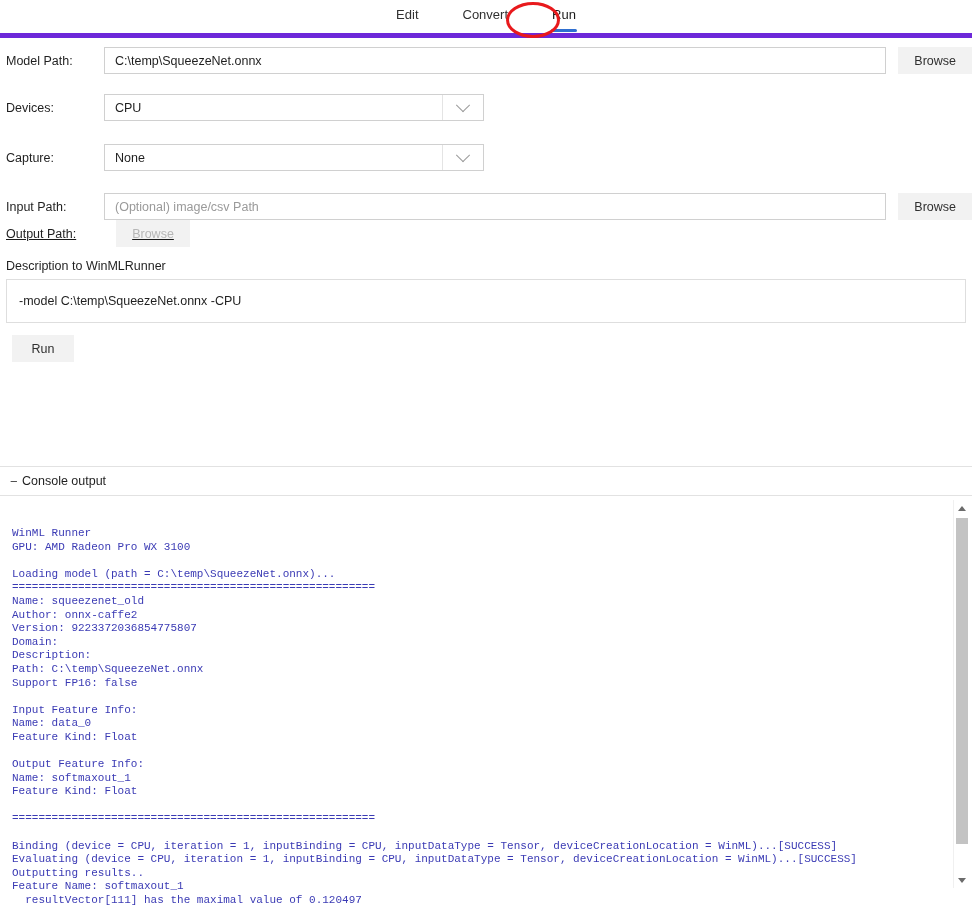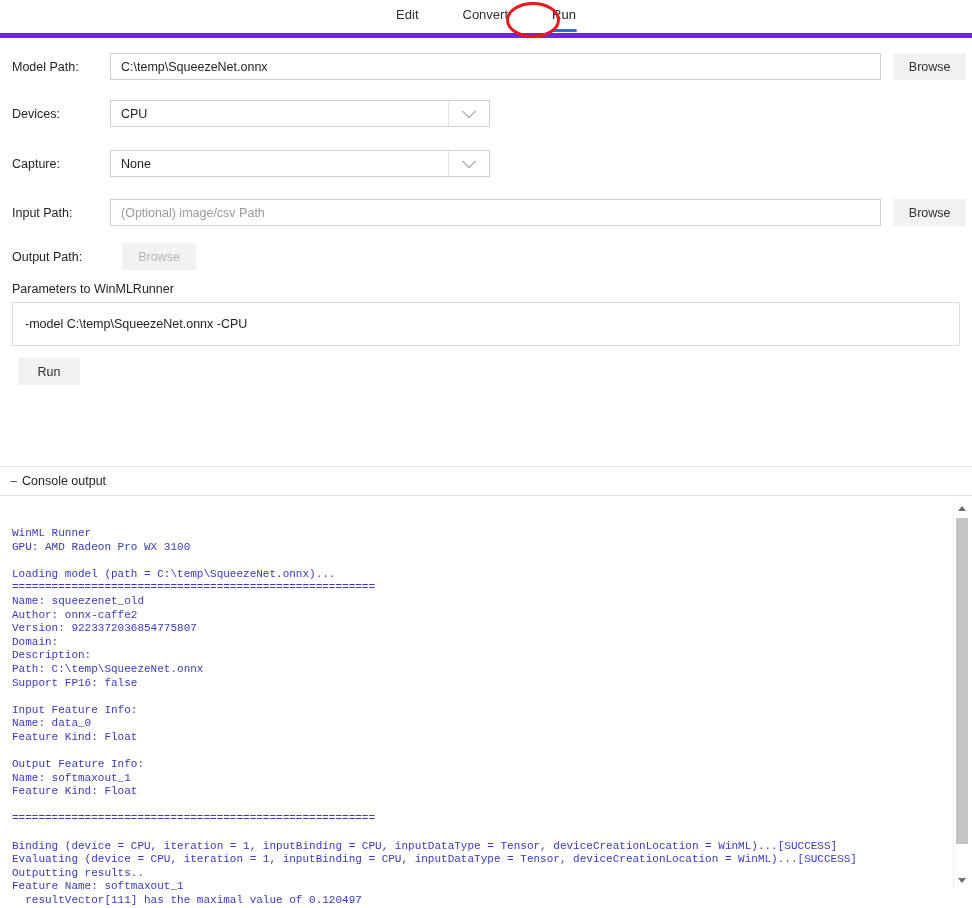--- a/index.html
+++ b/index.html
@@ -55,21 +55,21 @@
     height: 36px;
     border: 3px solid #e8191c;
     border-radius: 50%;
     pointer-events: none;
     box-sizing: border-box;
   }
 
   
   .form {
     position: relative;
-    padding: 6px;
+    padding: 0;
   }
   .row {
     display: flex;
     align-items: center;
     padding-left: 4px;
   }
   .lbl {
     width: 100px;
     flex: 0 0 100px;
     font-size: 12.5px;
@@ -282,27 +282,27 @@
         </span>
     </div>
   </div>
 
   <div class="row" style="margin-top:22px;">
     <div class="lbl">Input Path:</div>
     <div class="field wide placeholder">(Optional) image/csv Path</div>
     <div class="browse">Browse</div>
   </div>
 
-  <div class="row" style="margin-top:17px;">
+  <div class="row" style="text-decoration:underline;">
     <div class="lbl">Output Path:</div>
     <div class="browse disabled">Browse</div>
   </div>
 
   <div style="margin-top:12px;">
-    <div class="params-label">Parameters to WinMLRunner</div>
+    <div class="params-label">Description to WinMLRunner</div>
     <div class="params-box">-model C:\temp\SqueezeNet.onnx -CPU</div>
   </div>
 
   <div class="run-btn">Run</div>
 </div>
 
 <div style="position:absolute; left:0; top:466px; width:972px;">
   <div class="divider"></div>
   <div class="console-head">
     <span class="collapse-glyph">−</span>

